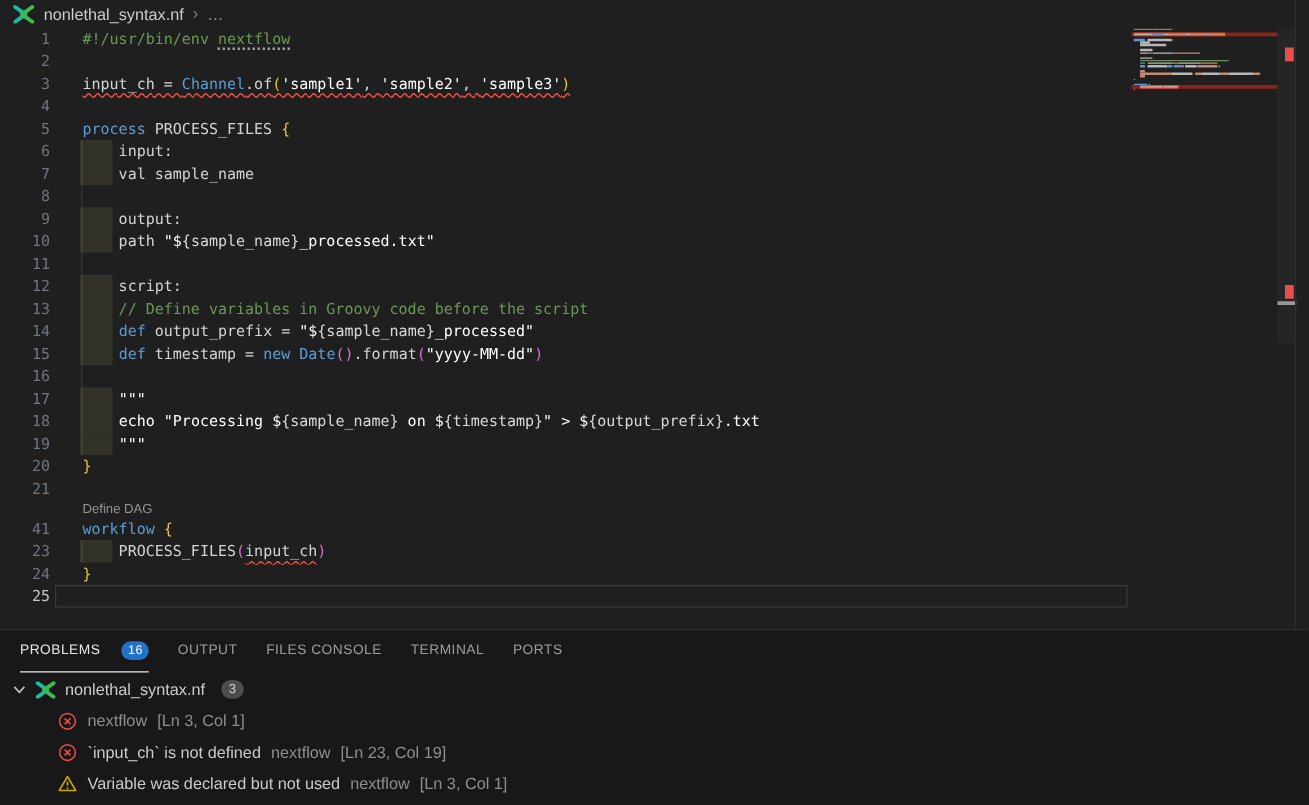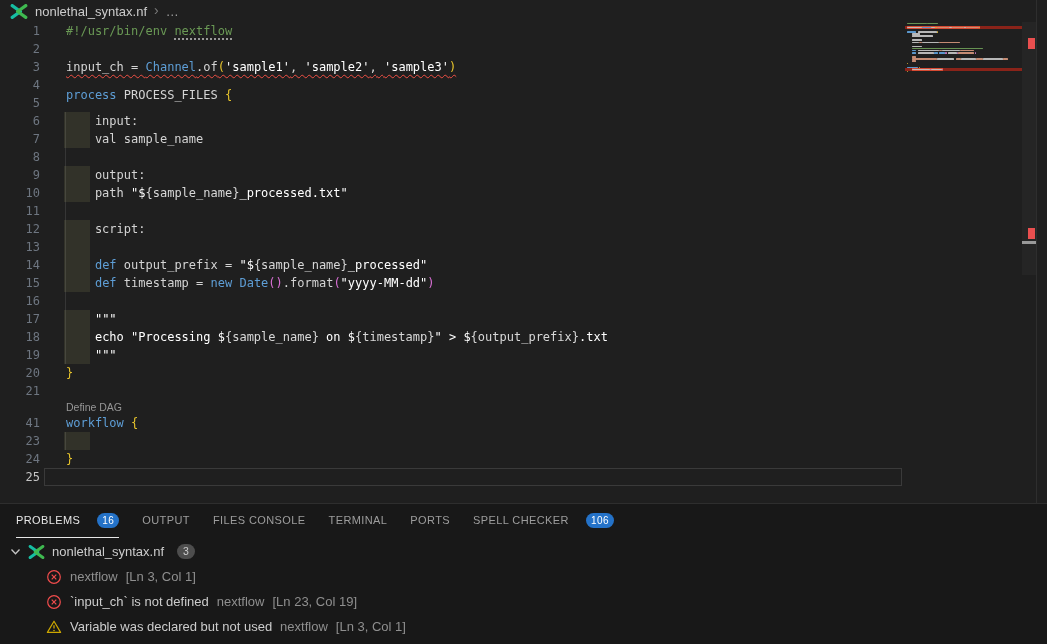--- a/index.html
+++ b/index.html
@@ -90,21 +90,21 @@
     <div class="mm-bar" style="top: 26.8px; left: 935.35px; width: 1.35px; background: rgb(224, 189, 58);"></div>
     <div class="mm-bar" style="top: 26.8px; left: 936.7px; width: 12.15px; background: rgb(206, 145, 120);"></div>
     <div class="mm-bar" style="top: 26.8px; left: 948.85px; width: 2.7px; background: rgb(192, 192, 192);"></div>
     <div class="mm-bar" style="top: 26.8px; left: 951.55px; width: 12.15px; background: rgb(206, 145, 120);"></div>
     <div class="mm-bar" style="top: 26.8px; left: 963.7px; width: 2.7px; background: rgb(192, 192, 192);"></div>
     <div class="mm-bar" style="top: 26.8px; left: 966.4px; width: 12.15px; background: rgb(206, 145, 120);"></div>
     <div class="mm-bar" style="top: 26.8px; left: 978.55px; width: 1.35px; background: rgb(224, 189, 58);"></div>
     <div class="gnum" style="top: 76px;">4</div>
     <div class="code-line" style="top: 76px;"><span></span></div>
     <div class="gnum" style="top: 94px;">5</div>
-    <div class="code-line" style="top: 86px;"><span><span class="tk-kw">process</span><span class="tk-txt"> PROCESS_FILES </span><span class="tk-b1">{</span></span></div>
+    <div class="code-line" style="top: 94px;"><span><span class="tk-kw">process</span><span class="tk-txt"> PROCESS_FILES </span><span class="tk-b1">{</span></span></div>
     <div class="mm-bar" style="top: 31px; left: 907px; width: 9.45px; background: rgb(94, 158, 214);"></div>
     <div class="mm-bar" style="top: 31px; left: 917.8px; width: 18.9px; background: rgb(192, 192, 192);"></div>
     <div class="mm-bar" style="top: 31px; left: 936.7px; width: 1.35px; background: rgb(224, 189, 58);"></div>
     <div class="gnum" style="top: 112px;">6</div>
     <div class="indent-block" style="top: 112px;"></div>
     <div class="code-line" style="top: 112px;"><span><span class="tk-txt">    input:</span></span></div>
     <div class="mm-bar" style="top: 33.1px; left: 912.4px; width: 8.1px; background: rgb(192, 192, 192);"></div>
     <div class="gnum" style="top: 130px;">7</div>
     <div class="indent-block" style="top: 130px;"></div>
     <div class="code-line" style="top: 130px;"><span><span class="tk-txt">    val sample_name</span></span></div>
@@ -123,20 +123,21 @@
     <div class="mm-bar" style="top: 41.5px; left: 921.85px; width: 17.55px; background: rgb(192, 192, 192);"></div>
     <div class="mm-bar" style="top: 41.5px; left: 939.4px; width: 20.25px; background: rgb(206, 145, 120);"></div>
     <div class="gnum" style="top: 202px;">11</div>
     <div class="code-line" style="top: 202px;"><span></span></div>
     <div class="gnum" style="top: 220px;">12</div>
     <div class="indent-block" style="top: 220px;"></div>
     <div class="code-line" style="top: 220px;"><span><span class="tk-txt">    script:</span></span></div>
     <div class="mm-bar" style="top: 45.7px; left: 912.4px; width: 9.45px; background: rgb(192, 192, 192);"></div>
     <div class="gnum" style="top: 238px;">13</div>
     <div class="indent-block" style="top: 238px;"></div>
+    <div class="code-line" style="top: 238px;"><span><span class="tk-cmt">    // Define variables in Groovy code before the script</span></span></div>
     <div class="mm-bar" style="top: 47.8px; left: 912.4px; width: 70.2px; background: rgb(106, 153, 85);"></div>
     <div class="gnum" style="top: 256px;">14</div>
     <div class="indent-block" style="top: 256px;"></div>
     <div class="code-line" style="top: 256px;"><span><span class="tk-txt">    </span><span class="tk-kw">def</span><span class="tk-txt"> output_prefix = </span><span class="tk-str">"$</span><span class="tk-itp">{sample_name}</span><span class="tk-str">_processed"</span></span></div>
     <div class="mm-bar" style="top: 49.9px; left: 912.4px; width: 4.05px; background: rgb(94, 158, 214);"></div>
     <div class="mm-bar" style="top: 49.9px; left: 917.8px; width: 21.6px; background: rgb(192, 192, 192);"></div>
     <div class="mm-bar" style="top: 49.9px; left: 939.4px; width: 2.7px; background: rgb(206, 145, 120);"></div>
     <div class="mm-bar" style="top: 49.9px; left: 942.1px; width: 17.55px; background: rgb(192, 192, 192);"></div>
     <div class="mm-bar" style="top: 49.9px; left: 959.65px; width: 14.85px; background: rgb(206, 145, 120);"></div>
     <div class="gnum" style="top: 274px;">15</div>
@@ -175,20 +176,21 @@
     <div class="code-line" style="top: 364px;"><span><span class="tk-b1">}</span></span></div>
     <div class="mm-bar" style="top: 62.5px; left: 907px; width: 1.35px; background: rgb(224, 189, 58);"></div>
     <div class="gnum" style="top: 382px;">21</div>
     <div class="code-line" style="top: 382px;"><span></span></div>
     <div class="gnum" style="top: 414px;">41</div>
     <div class="code-line" style="top: 414px;"><span><span class="tk-kw">workflow</span><span class="tk-txt"> </span><span class="tk-b1">{</span></span></div>
     <div class="mm-bar" style="top: 66.7px; left: 907px; width: 10.8px; background: rgb(94, 158, 214);"></div>
     <div class="mm-bar" style="top: 66.7px; left: 919.15px; width: 1.35px; background: rgb(224, 189, 58);"></div>
     <div class="gnum" style="top: 432px;">23</div>
     <div class="indent-block" style="top: 432px;"></div>
+    <div class="code-line" style="top: 432px;"><span><span class="tk-txt">    PROCESS_FILES</span><span class="tk-b2">(</span><span class="tk-txt u-sq">input_ch</span><span class="tk-b2">)</span></span></div>
     <div class="mm-bar" style="top: 68.8px; left: 912.4px; width: 17.55px; background: rgb(192, 192, 192);"></div>
     <div class="mm-bar" style="top: 68.8px; left: 929.95px; width: 1.35px; background: rgb(198, 120, 198);"></div>
     <div class="mm-bar" style="top: 68.8px; left: 931.3px; width: 10.8px; background: rgb(192, 192, 192);"></div>
     <div class="mm-bar" style="top: 68.8px; left: 942.1px; width: 1.35px; background: rgb(198, 120, 198);"></div>
     <div class="gnum" style="top: 450px;">24</div>
     <div class="code-line" style="top: 450px;"><span><span class="tk-b1">}</span></span></div>
     <div class="mm-bar" style="top: 70.9px; left: 907px; width: 1.35px; background: rgb(224, 189, 58);"></div>
     <div class="gnum cur" style="top: 468px;">25</div>
     <div class="cur-line" style="top: 468px;"></div>
     <div class="code-line" style="top: 468px;"><span></span></div>
@@ -210,24 +212,20 @@
     </div>
     <div class="ptab">
       <span>FILES CONSOLE</span>
     </div>
     <div class="ptab">
       <span>TERMINAL</span>
     </div>
     <div class="ptab">
       <span>PORTS</span>
     </div>
-    <div class="ptab">
-      <span>SPELL CHECKER</span>
-      <span class="badge">106</span>
-    </div>
   </div>
 
   <div id="tree-row">
     <span>
       <svg width="11" height="8" viewBox="0 0 11 8">
           <path d="M1.5 1.5 L5.5 5.8 L9.5 1.5" fill="none" stroke="#c5c5c5" stroke-width="1.3"></path>
         </svg>
     </span>
     <span>
       <svg width="17" height="14" viewBox="0 0 18 15">

